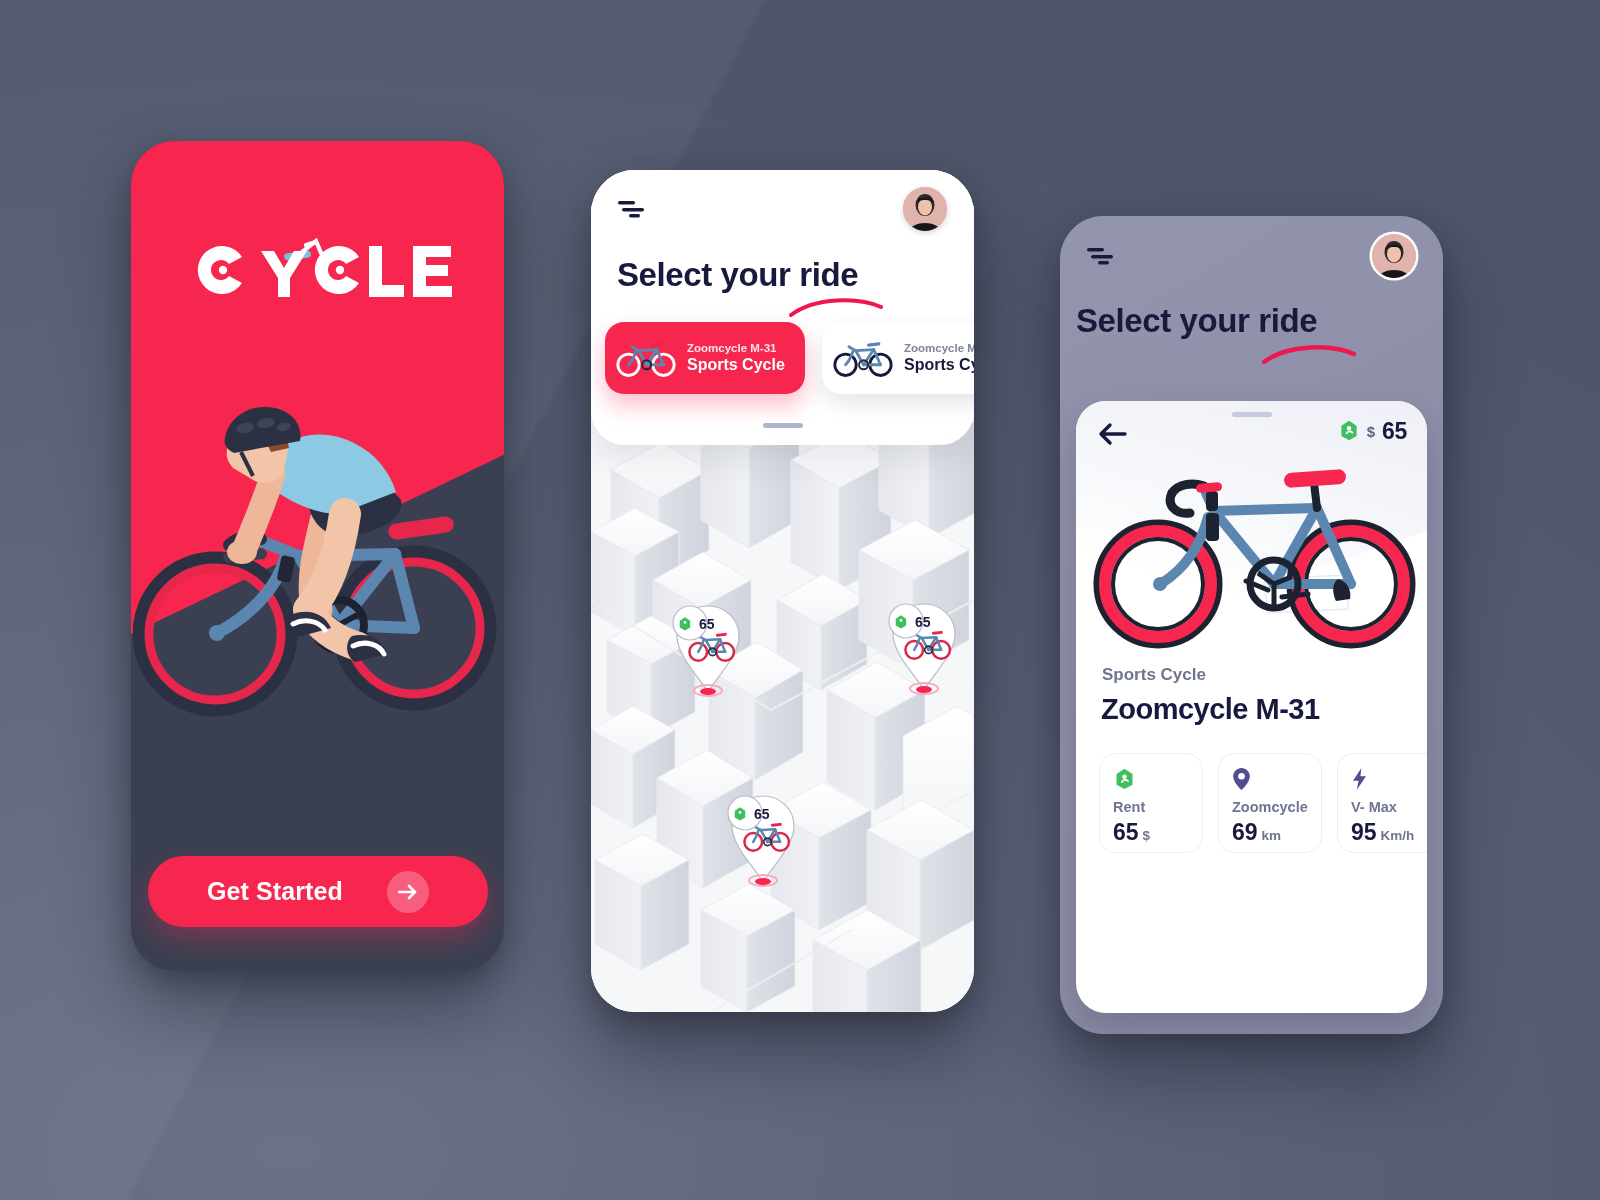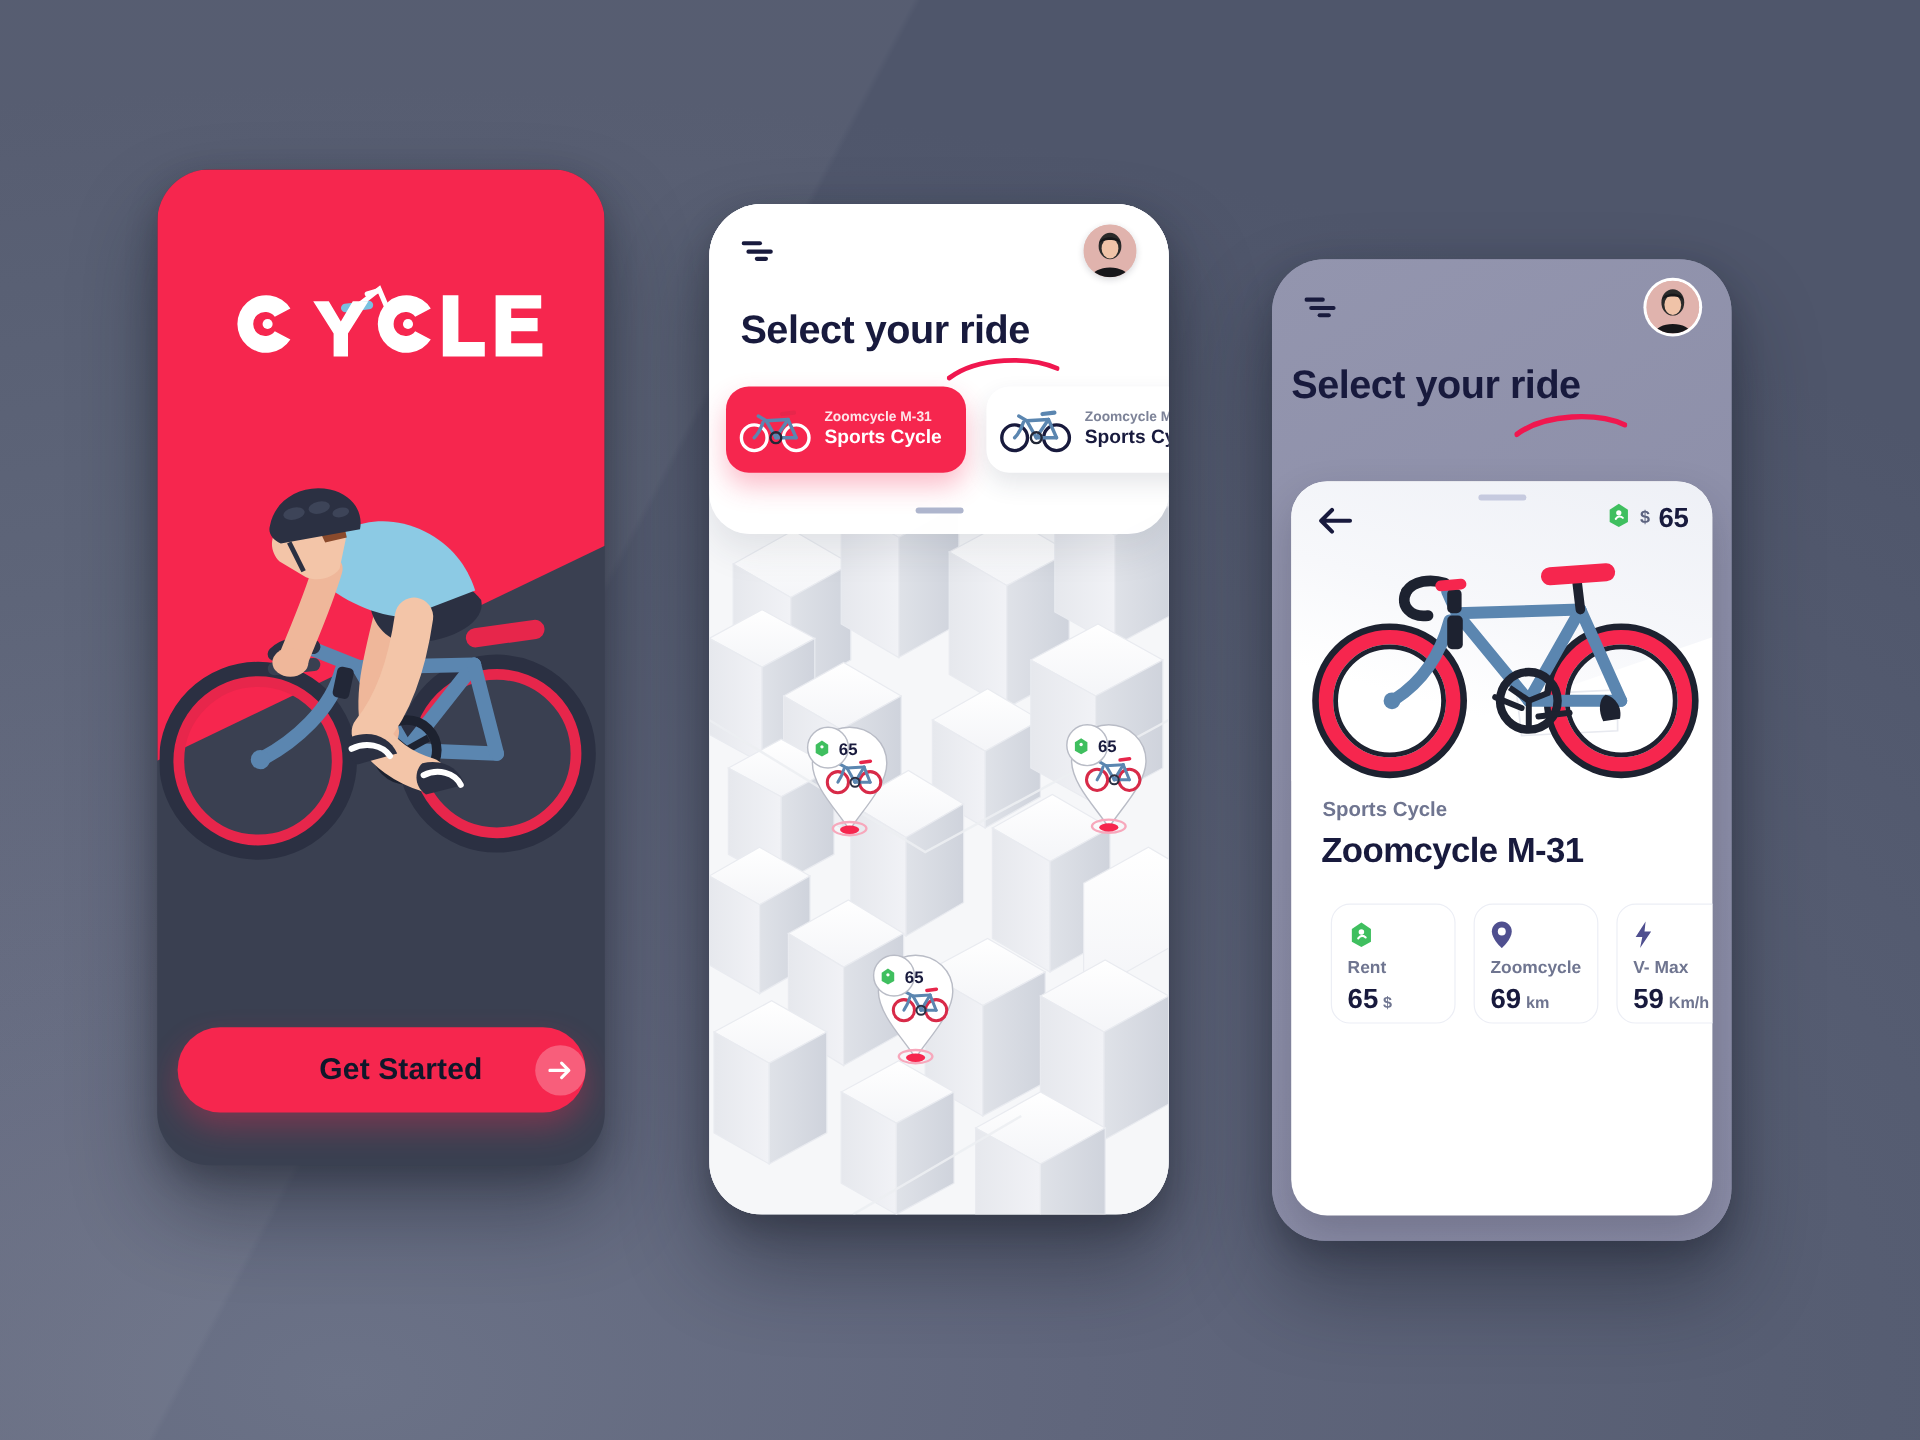--- a/index.html
+++ b/index.html
@@ -29,21 +29,21 @@
   }
   .logo{
     position:absolute; left:0; right:0; top:88px; height:76px;
     display:flex; align-items:center; justify-content:center;
   }
   .logo svg{ display:block; }
   .cyclist{ position:absolute; left:2px; top:255px; width:370px; height:345px; }
   .cta{
     position:absolute; left:17px; bottom:44px; width:340px; height:71px;
     background:#f6264e; border-radius:38px; display:flex; align-items:center;
-    justify-content:flex-end; gap:44px; color:#0f172a;
+    justify-content:center; gap:44px; color:#ffffff;
     box-shadow:0 12px 26px rgba(246,38,78,.33);
   }
   .cta-label{ font-size:25px; font-weight:bold; letter-spacing:.1px; }
   .arrow-circle{
     width:42px; height:42px; border-radius:50%;
     background:rgba(255,255,255,.26);
     display:flex; align-items:center; justify-content:center;
   }
 
   
@@ -137,21 +137,21 @@
   }
   .back-btn{ position:absolute; left:22px; top:20px; width:30px; height:26px; cursor:pointer; }
   .price-badge{
     position:absolute; right:20px; top:17px; display:flex; align-items:center; gap:7px;
   }
   .price-cur{ font-size:15px; font-weight:bold; color:#5d6480; }
   .price-val{ font-size:23px; font-weight:bold; color:#181a3d; letter-spacing:-.3px; }
   .hero-bike{ position:absolute; left:10px; top:50px; width:335px; height:210px; }
   .d-sub{ position:absolute; left:26px; top:264px; font-size:17px; font-weight:bold; color:#6f7590; }
   .d-name{ position:absolute; left:25px; top:292px; font-size:29px; font-weight:bold; color:#181a3d; letter-spacing:-.5px; }
-  .stats{ position:absolute; left:23px; top:352px; display:flex; gap:15px;margin-left:10px; }
+  .stats{ position:absolute; left:23px; top:352px; display:flex; gap:15px; }
   .stat{
     width:104px; height:100px; border-radius:16px; border:1.6px solid #eceef5;
     padding:13px 0 0 13px; background:#fff;
   }
   .stat-ico{ height:24px; margin-bottom:8px; }
   .stat-label{ font-size:14.5px; font-weight:bold; color:#6f7590; }
   .stat-row{ margin-top:4px; display:flex; align-items:baseline; gap:4px; }
   .stat-val{ font-size:23px; font-weight:bold; color:#181a3d; }
   .stat-unit{ font-size:13.5px; font-weight:bold; color:#6f7590; }
   .unlock{
@@ -694,21 +694,21 @@
         </div>
 
         <div class="stat">
           <div class="stat-ico">
             <svg width="17" height="24" viewBox="0 0 18 26">
               <path d="M11 1 L2 15 L8 15 L6 25 L16 10 L10 10 Z" fill="#4f4f8f"></path>
             </svg>
           </div>
           <div class="stat-label">V- Max</div>
           <div class="stat-row">
-            <span class="stat-val">59</span>
+            <span class="stat-val">95</span>
             <span class="stat-unit">Km/h</span>
           </div>
         </div>
       </div>
 
     </div>
   </div>
 
 </div>
 

